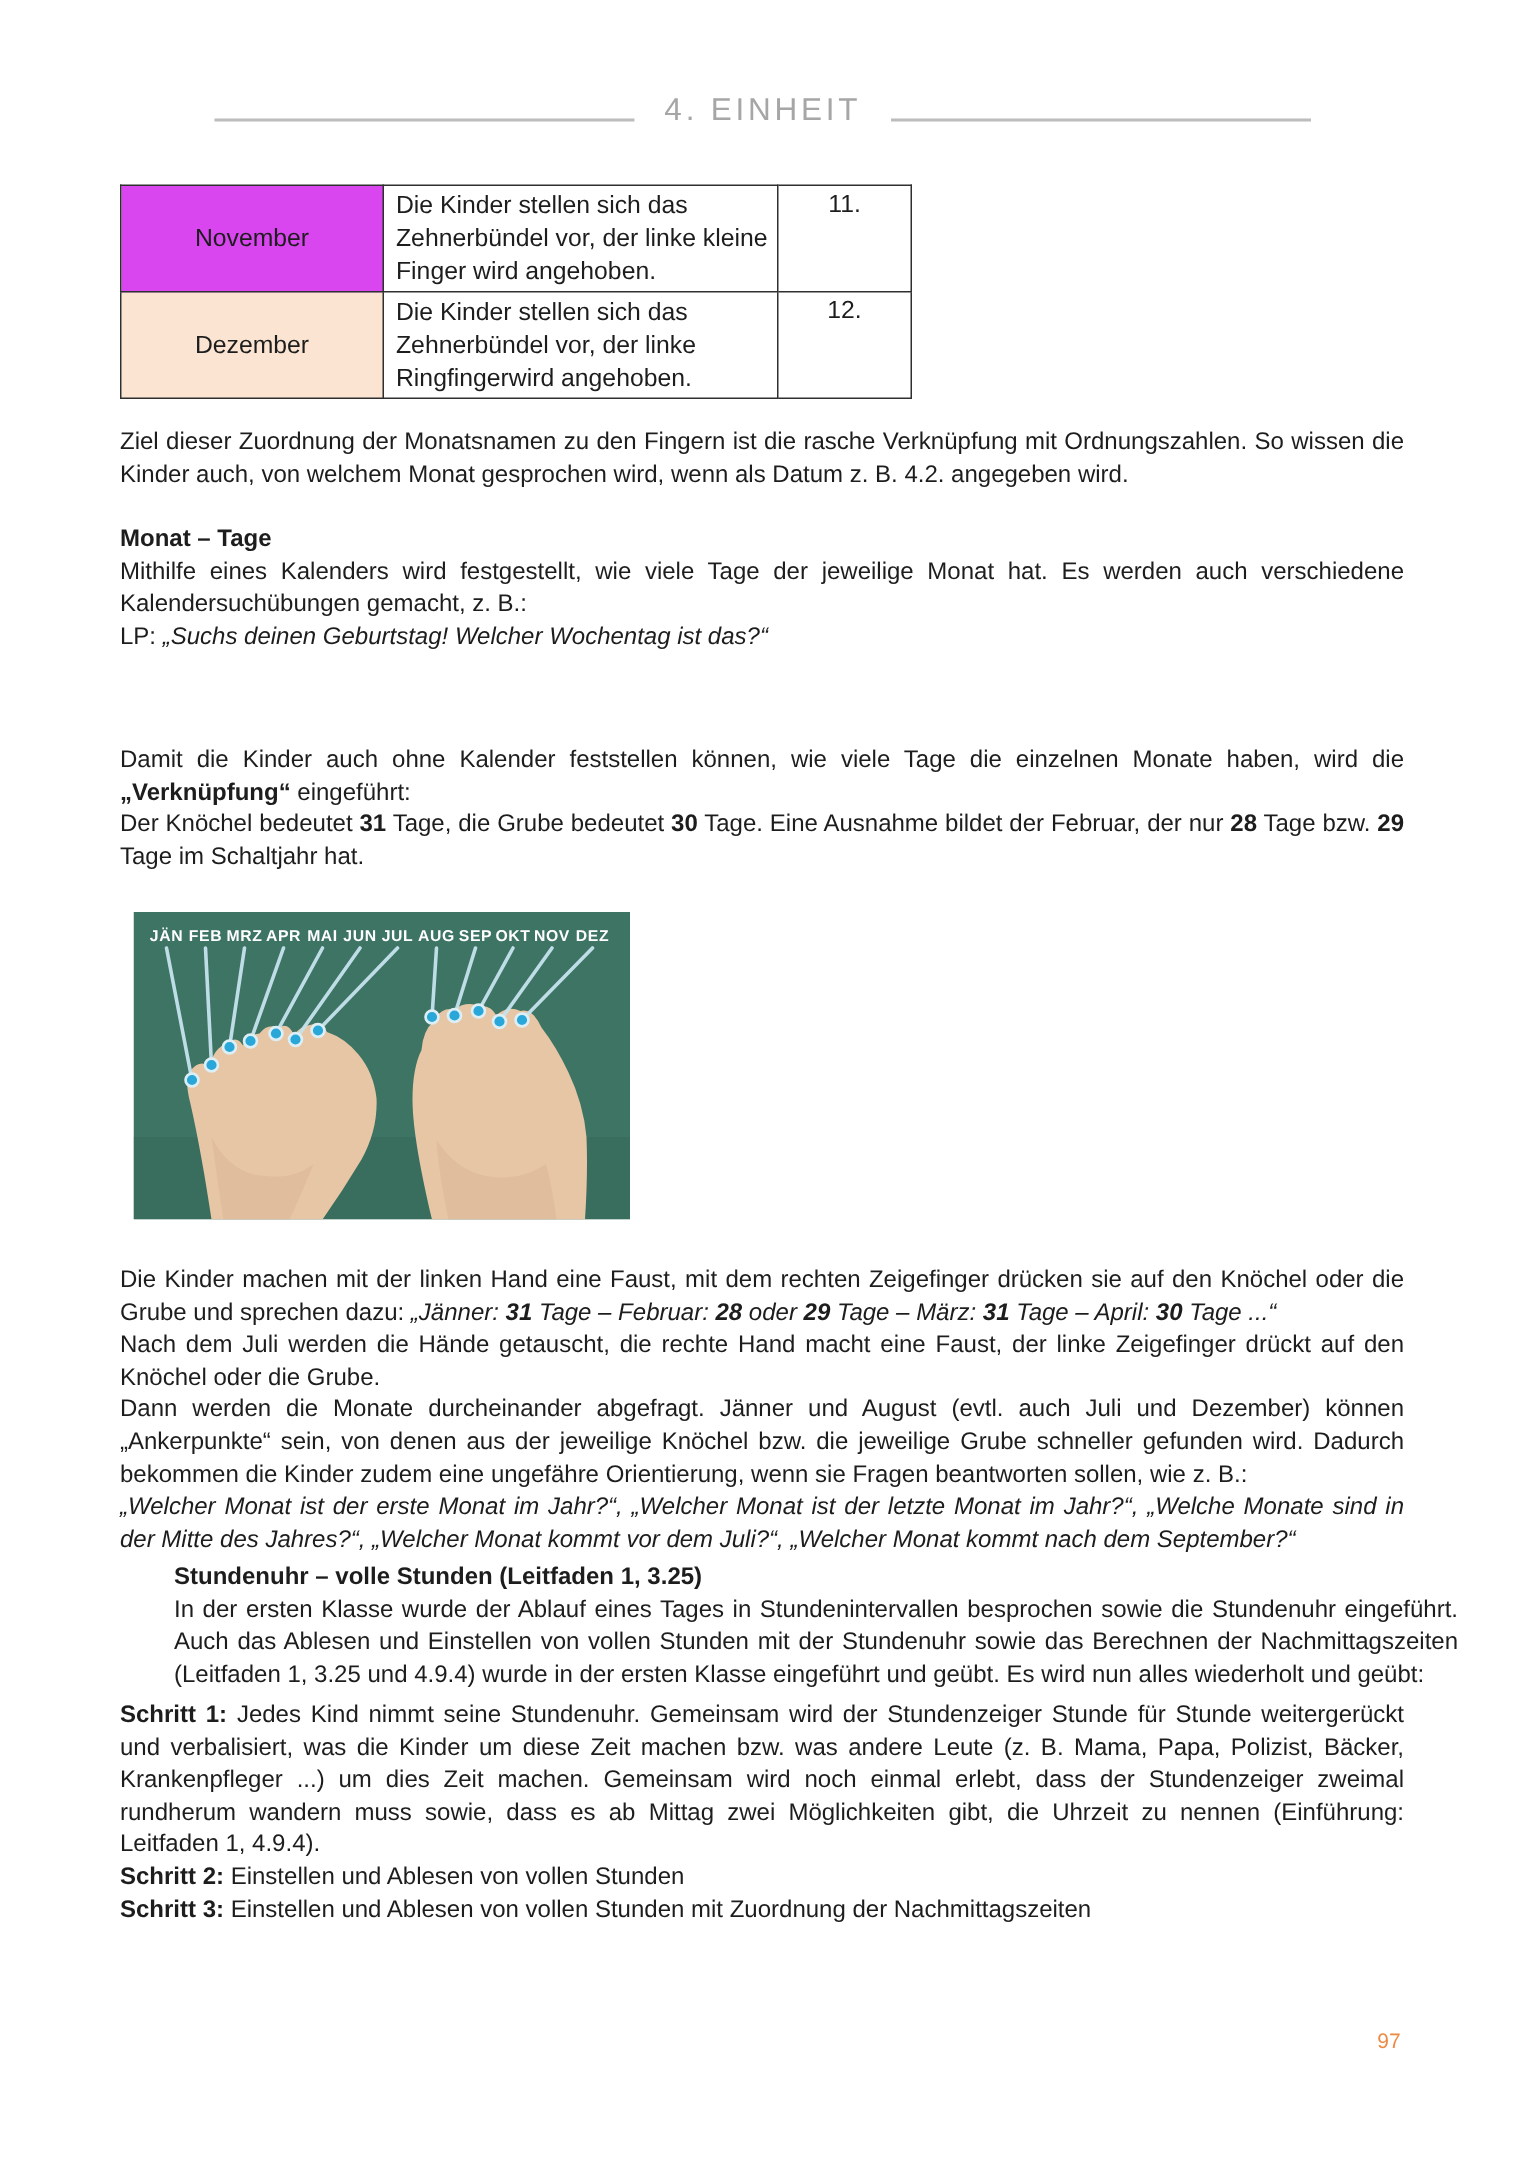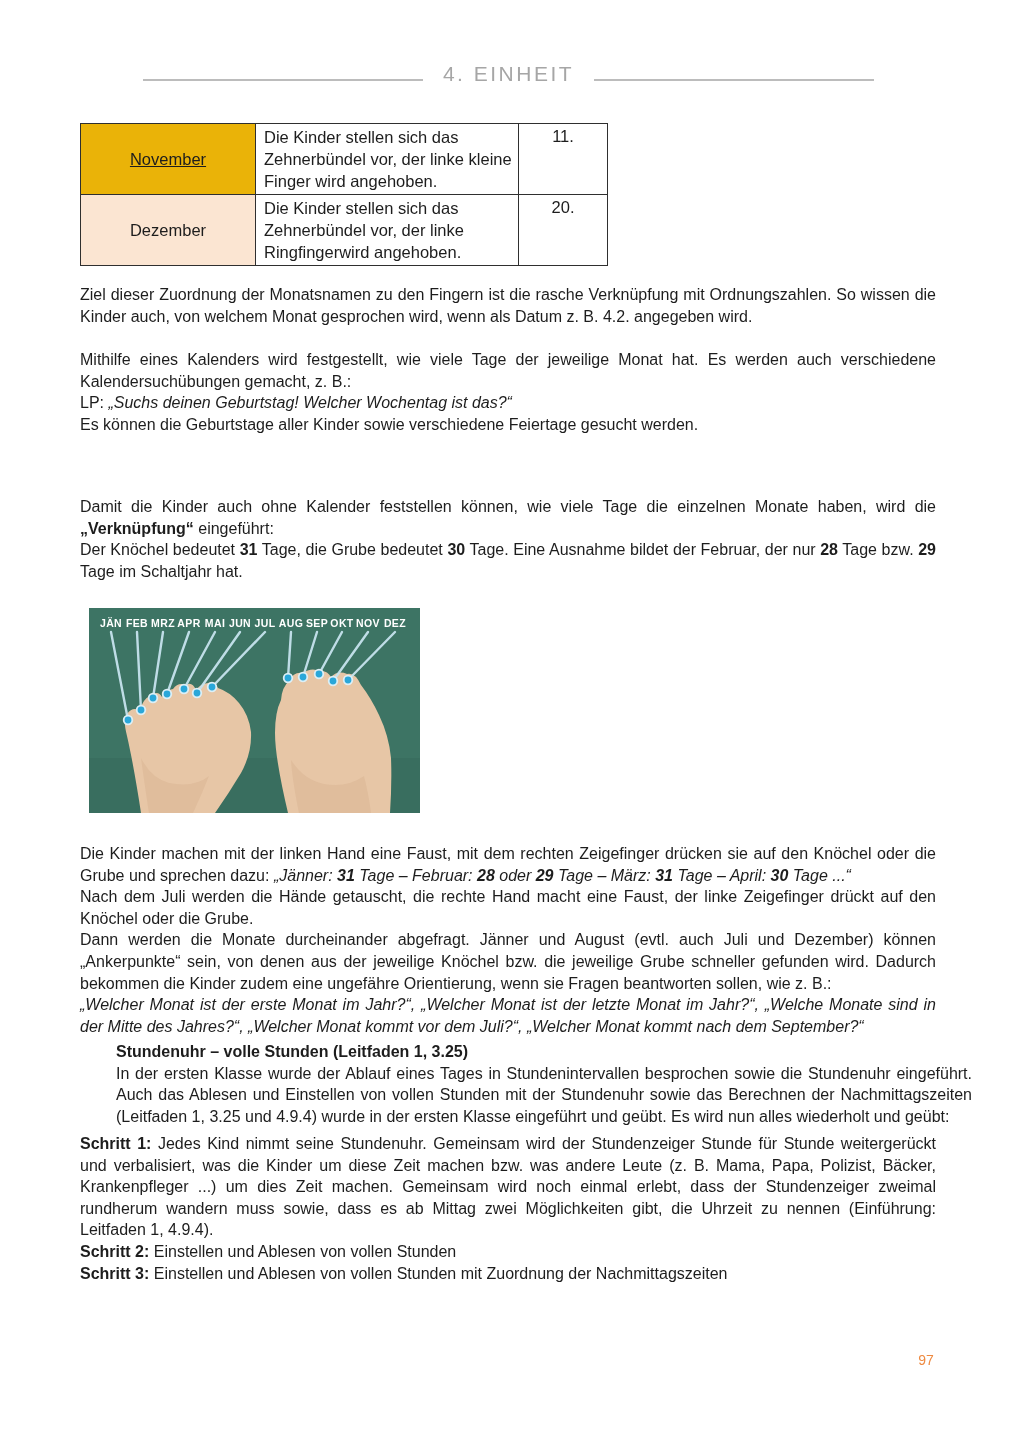--- a/index.html
+++ b/index.html
@@ -84,40 +84,40 @@
 
 <div class="page-header">
   <div class="header-rule"></div>
   <div class="header-title">4. EINHEIT</div>
   <div class="header-rule"></div>
 </div>
 
 <table class="months-table">
   <tbody>
       <tr>
-    <td class="cell-month" style="background-color: #eab308; text-decoration: underline;">November</td>
+    <td class="cell-month" style="background-color: #d946ef;">November</td>
     <td class="cell-desc">Die Kinder stellen sich das Zehnerbündel vor, der linke kleine Finger wird angehoben.</td>
     <td class="cell-num">11.</td>
   </tr>
   <tr>
     <td class="cell-month" style="background-color: rgb(251, 229, 210);">Dezember</td>
     <td class="cell-desc">Die Kinder stellen sich das Zehnerbündel vor, der linke Ringfingerwird angehoben.</td>
-    <td class="cell-num">20.</td>
+    <td class="cell-num">12.</td>
   </tr>
 </tbody>
   </table>
 
 <div class="textblock" id="block-intro">
   <p><span>Ziel dieser Zuordnung der Monatsnamen zu den Fingern ist die rasche Verknüpfung mit Ordnungszahlen. So wissen die Kinder auch, von welchem Monat gesprochen wird, wenn als Datum z. B. 4.2. angegeben wird.</span></p>
 </div>
 
 <div class="textblock" id="block-monat">
+  <p class="heading">Monat – Tage</p>
   <p><span>Mithilfe eines Kalenders wird festgestellt, wie viele Tage der jeweilige Monat hat. Es werden auch verschiedene Kalendersuchübungen gemacht, z. B.:</span></p>
   <p><span>LP: </span><span class="run-i">„Suchs deinen Geburtstag! Welcher Wochentag ist das?“</span></p>
-  <p><span>Es können die Geburtstage aller Kinder sowie verschiedene Feiertage gesucht werden.</span></p>
 </div>
 
 <div class="textblock" id="block-knoechel">
   <p><span>Damit die Kinder auch ohne Kalender feststellen können, wie viele Tage die einzelnen Monate haben, wird die </span><span class="run-b">„Verknüpfung“</span><span> eingeführt:</span></p>
   <p><span>Der Knöchel bedeutet </span><span class="run-b">31</span><span> Tage, die Grube bedeutet </span><span class="run-b">30</span><span> Tage. Eine Ausnahme bildet der Februar, der nur </span><span class="run-b">28</span><span> Tage bzw. </span><span class="run-b">29</span><span> Tage im Schaltjahr hat.</span></p>
 </div>
 
 <svg class="knuckle-figure" viewBox="0 0 331 205" xmlns="http://www.w3.org/2000/svg">
 
   <rect x="0" y="0" width="331" height="205" fill="#3d7464"></rect>

